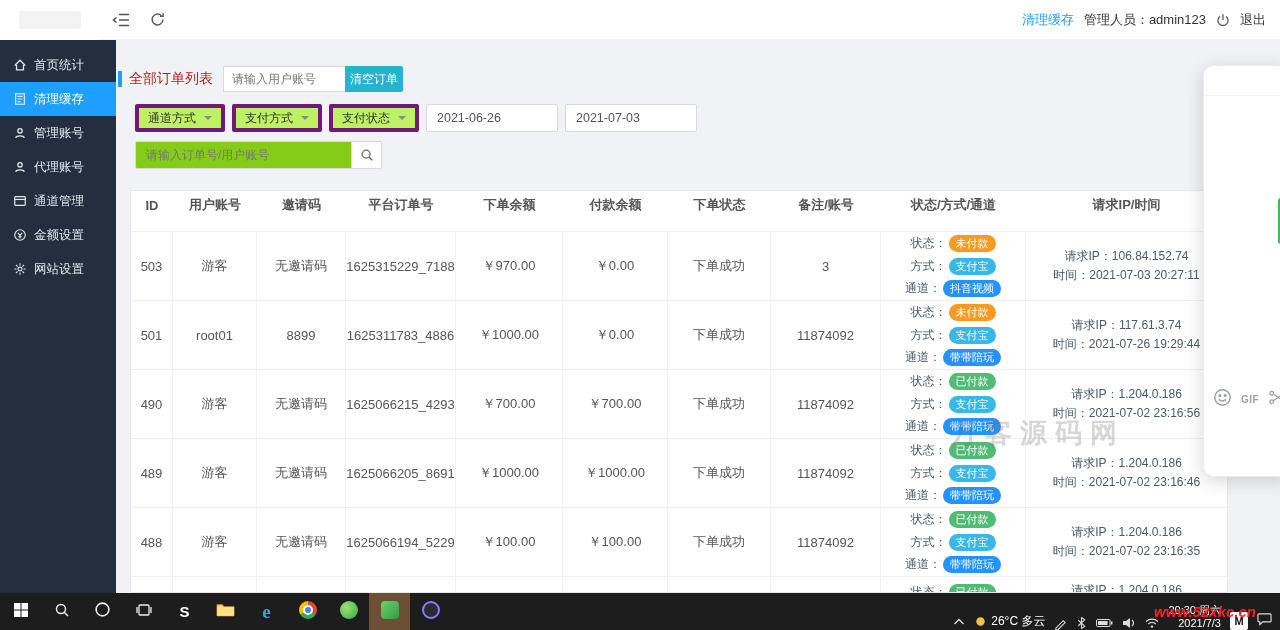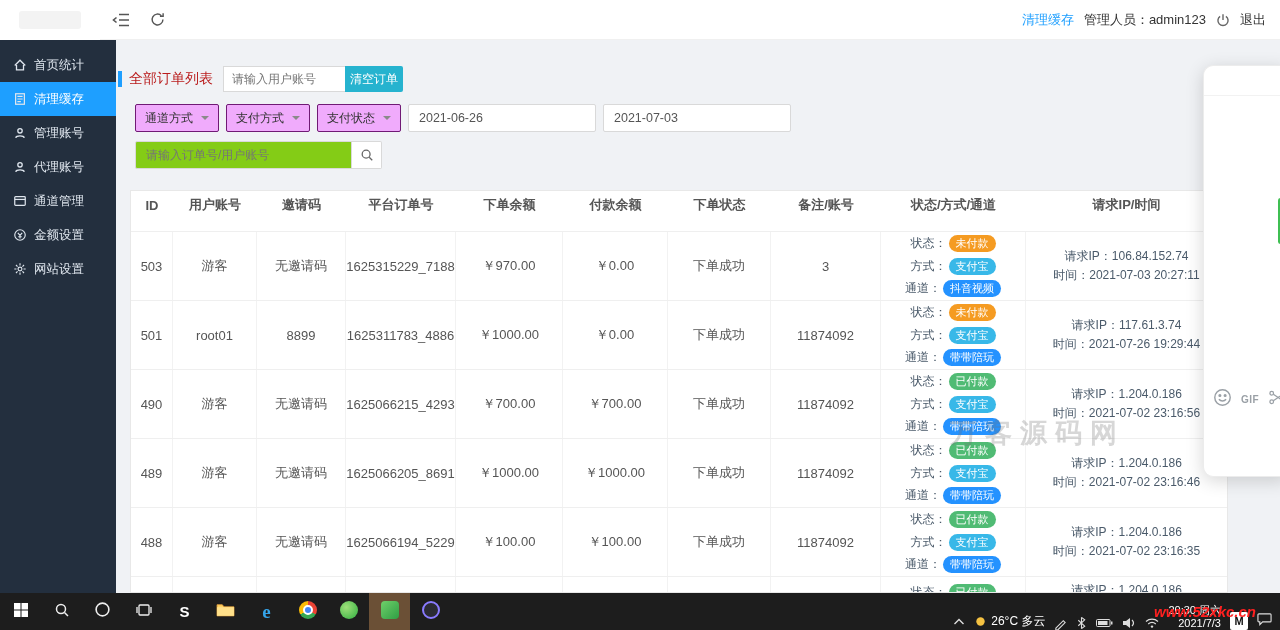--- a/index.html
+++ b/index.html
@@ -26,23 +26,23 @@
 
   
   .content { position:absolute; left:100px; top:40px; right:0; bottom:37px; background:#f0f2f5; overflow:hidden; }
   .list-header { position:absolute; left:18px; top:26px; height:26px; display:flex; align-items:center; }
   .title-bar { width:4px; height:16px; background:#1E9FFF; margin-right:7px; }
   .page-title { font-size:14px; color:#b91c1c; }
   .acct-input { margin-left:10px; width:122px; height:26px; border:1px solid #d9d9d9; border-right:none; padding:0 8px; font-size:12px; color:#be185d; outline:none; background:#fff; }
   .clear-btn { width:58px; height:26px; background:#26b3cf; color:#fff; border:none; font-size:12px; border-radius:0 2px 2px 0; cursor:pointer; }
 
   .filter-row { position:absolute; left:35px; top:64px; display:flex; gap:7px; align-items:center; }
-  .sel { height:28px; background:#f0abfc; border:1px solid #701a75; border-radius:2px; font-size:12px; color:#333; display:flex; align-items:center; padding:0 9px; gap:8px; cursor:pointer; }
+  .sel { height:28px; background:#bef264; border:4px solid #701a75; border-radius:2px; font-size:12px; color:#333; display:flex; align-items:center; padding:0 9px; gap:8px; cursor:pointer; }
   .caret { width:0; height:0; border:4px solid transparent; border-top-color:#8a8a8a; margin-top:4px; }
-  .date-input { width:188px; height:28px; border:1px solid #d9d9d9; border-radius:2px; background:#fff; padding:0 10px; font-size:12.5px; color:#555; outline:none; }
+  .date-input { width:132px; height:28px; border:1px solid #d9d9d9; border-radius:2px; background:#fff; padding:0 10px; font-size:12.5px; color:#555; outline:none; }
 
   .search-row { position:absolute; left:35px; top:101px; display:flex; }
   .search-input { width:217px; height:28px; border:1px solid #d9d9d9; border-radius:2px 0 0 2px; background:#84cc16; padding:0 10px; font-size:12px; color:#333; outline:none; }
   .search-btn { width:30px; height:28px; border:1px solid #d9d9d9; border-left:none; background:#fff; display:flex; align-items:center; justify-content:center; cursor:pointer; border-radius:0 2px 2px 0; }
 
   
   .table { position:absolute; left:30px; top:150px; width:1098px; height:403px; background:#fff; border:1px solid #e8e8e8; overflow:hidden; z-index:1; }
   .t-head { display:flex; height:28px; align-items:center; font-weight:bold; font-size:13px; color:#333; }
   .t-gap { height:12px; }
   .t-row { display:flex; height:69px; border-top:1px solid #efefef; }

